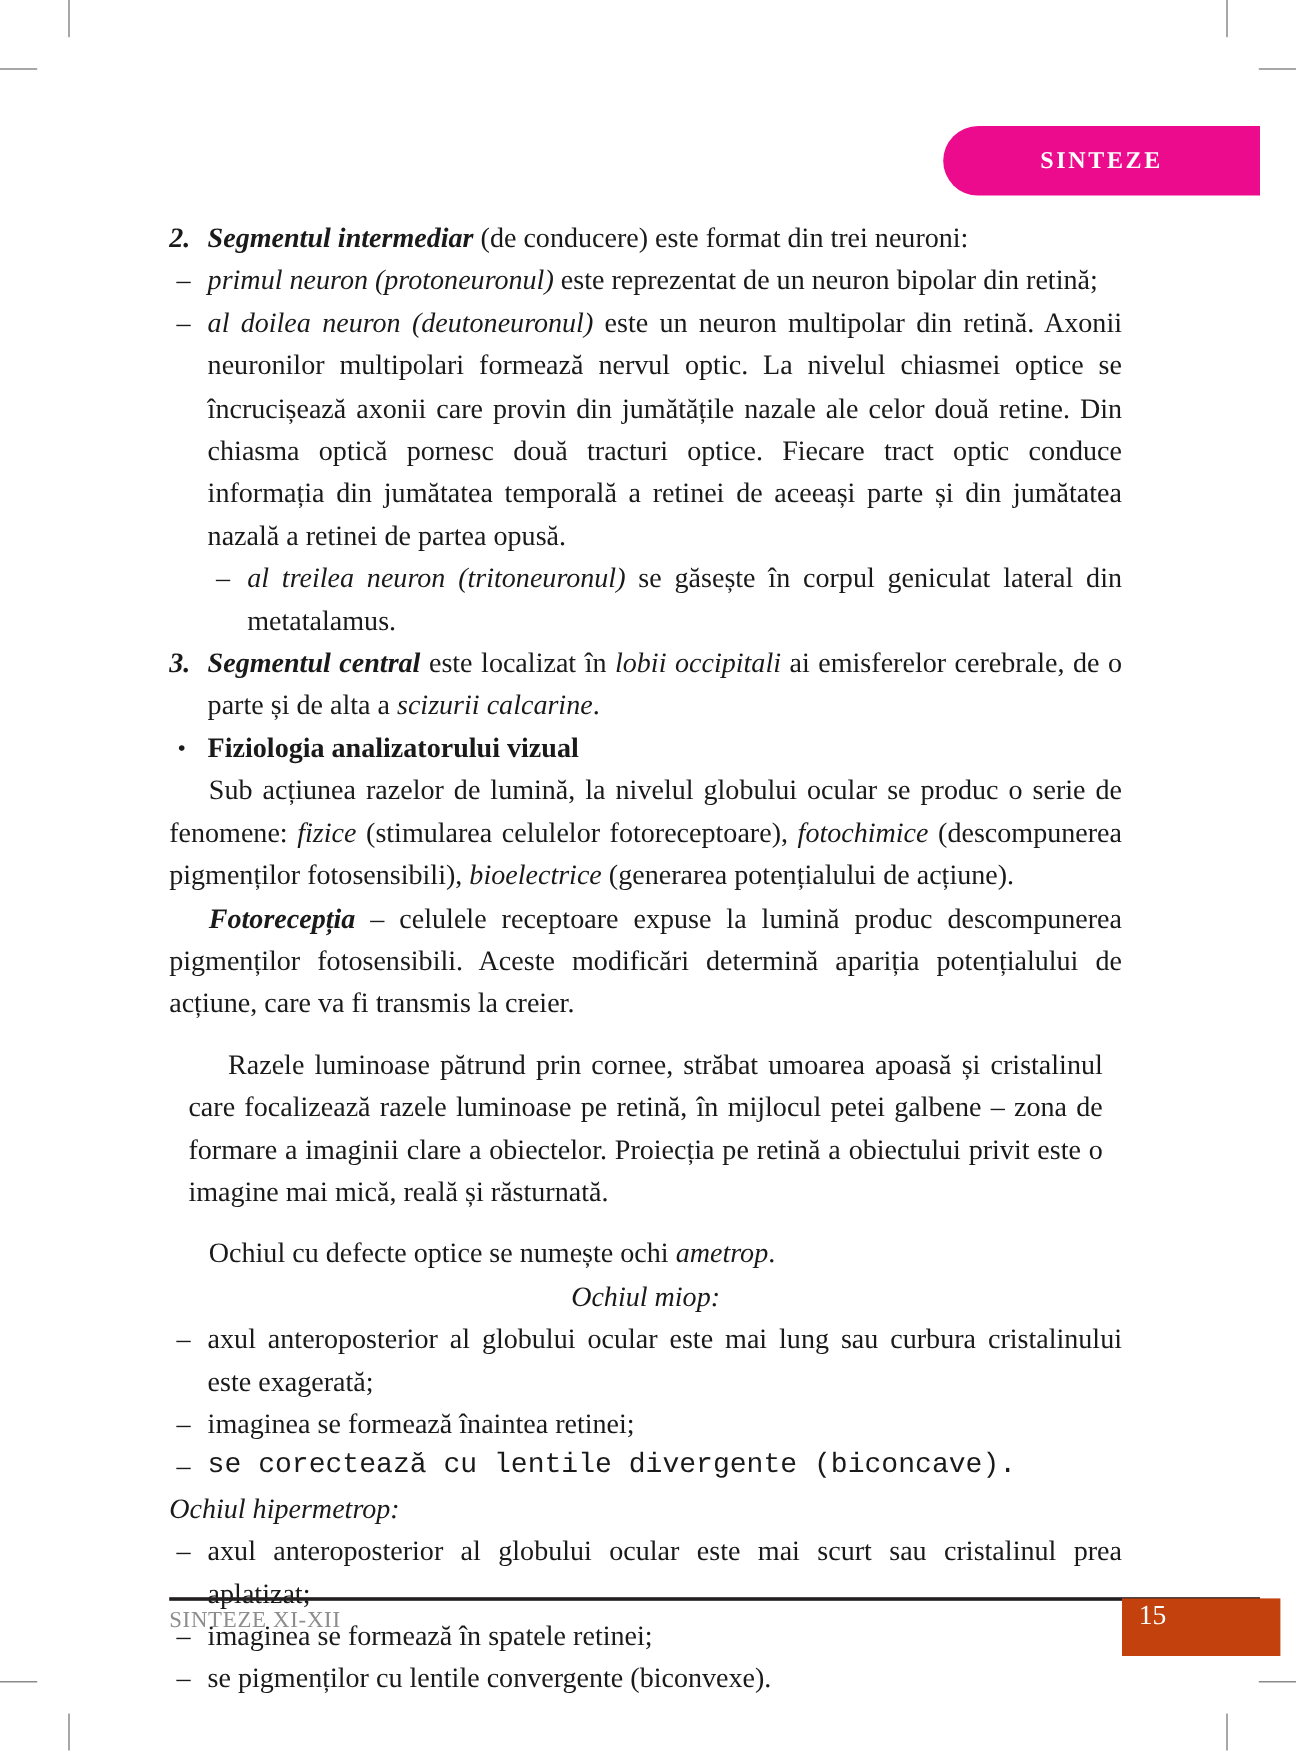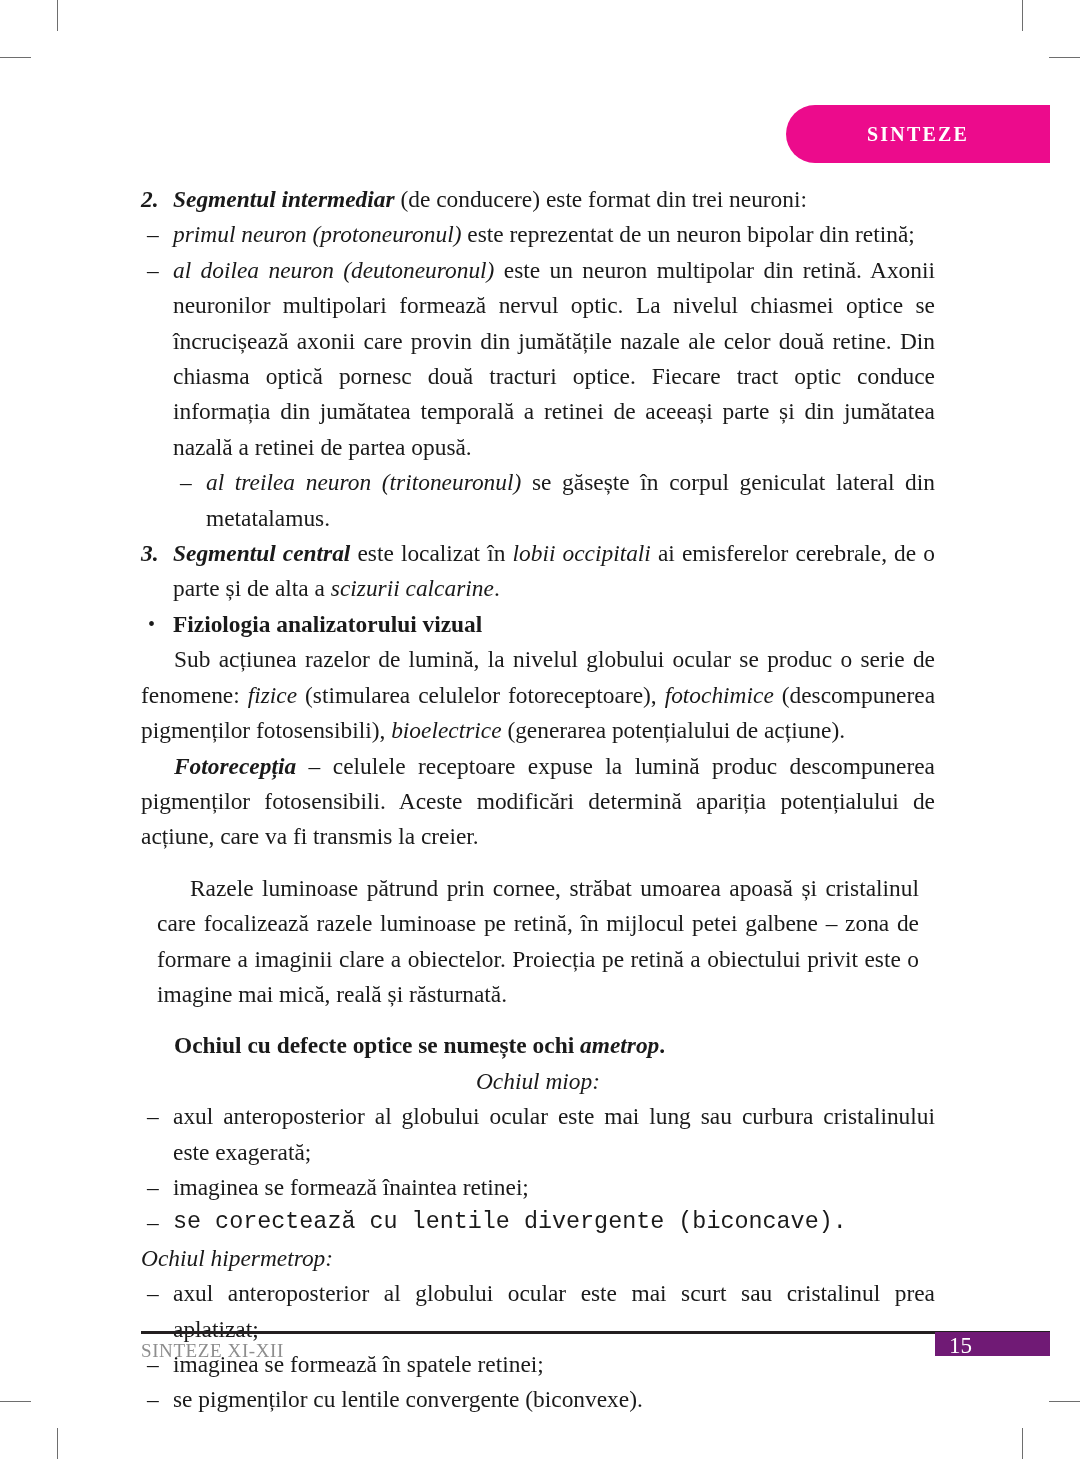--- a/index.html
+++ b/index.html
@@ -123,22 +123,23 @@
     font-size: 19px;
     letter-spacing: 0.6px;
     color: #8d8d8d;
     font-family: "Liberation Serif", "DejaVu Serif", serif;
   }
   .page-number-box {
     position: absolute;
     left: 935px;
     top: 1332px;
     width: 115px;
-    height: 24px;
-    background: #701a75;
+    height: 48px;
+    background: #c2410c;
+    padding-left: 17px;
   }
   .page-number-box .num {
     position: absolute;
     left: 14px;
     top: 1px;
     color: #ffffff;
     font-size: 23px;
     font-family: "Liberation Serif", "DejaVu Serif", serif;
   }
 </style>
@@ -192,21 +193,21 @@
       <span class="body b" style="text-align:left;">Fiziologia analizatorului vizual</span>
     </div>
 
     <p class="para" style="margin:0;"><span>Sub acțiunea razelor de lumină, la nivelul globului ocular se produc o serie de fenomene: </span><span class="i">fizice</span><span> (stimularea celulelor fotoreceptoare), </span><span class="i">fotochimice</span><span> (descompunerea pigmenților fotosensibili), </span><span class="i">bioelectrice</span><span> (generarea potențialului de acțiune).</span></p>
 
     <p class="para" style="margin:0;"><span class="bi">Fotorecepția</span><span> – celulele receptoare expuse la lumină produc descompunerea pigmenților fotosensibili. Aceste modificări determină apariția potențialului de acțiune, care va fi transmis la creier.</span></p>
 
     <p class="para" style="margin:16px;"><span>Razele luminoase pătrund prin cornee, străbat umoarea apoasă și cristalinul care focalizează razele luminoase pe retină, în mijlocul petei galbene – zona de formare a imaginii clare a obiectelor. Proiecția pe retină a obiectului privit este o imagine mai mică, reală și răsturnată.</span></p>
 
 
-    <p class="para" style="margin:0;text-align:left;font-weight:bold;"><span>Ochiul cu defecte optice se numește ochi </span><span class="i">ametrop</span><span>.</span></p>
+    <p class="para" style="margin:0;text-align:left;"><span>Ochiul cu defecte optice se numește ochi </span><span class="i">ametrop</span><span>.</span></p>
 
     <p class="para flush i" style="margin:0;text-align:center;">Ochiul miop:</p>
 
     <div class="row">
       <span class="marker dash">–</span>
       <span class="body">axul anteroposterior al globului ocular este mai lung sau curbura cristalinului este exagerată;</span>
     </div>
     <div class="row">
       <span class="marker dash">–</span>
       <span class="body" style="text-align:left;">imaginea se formează înaintea retinei;</span>

